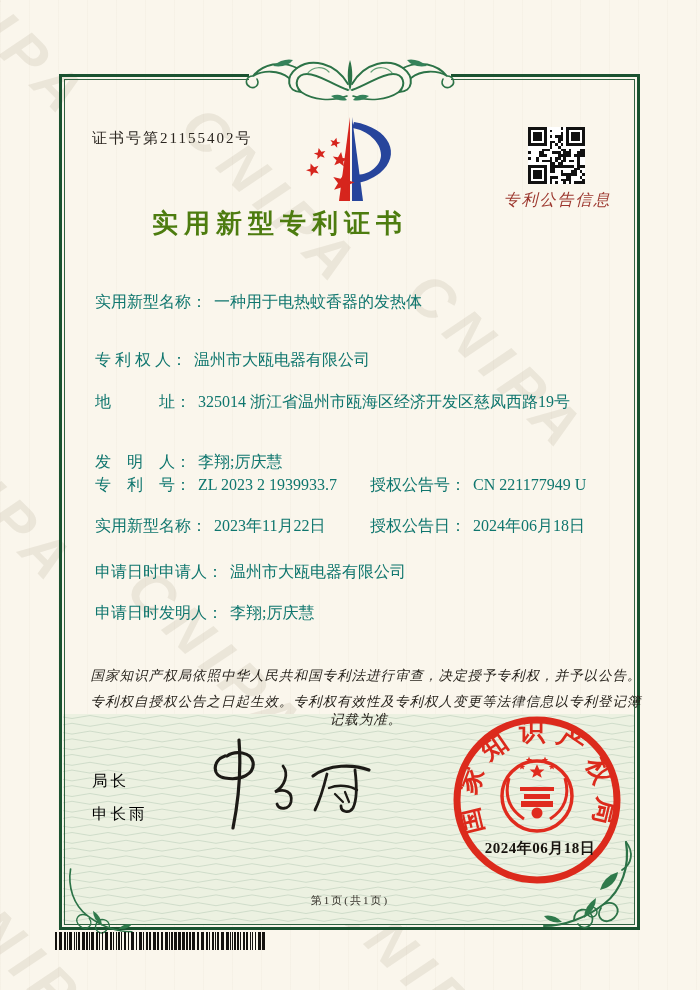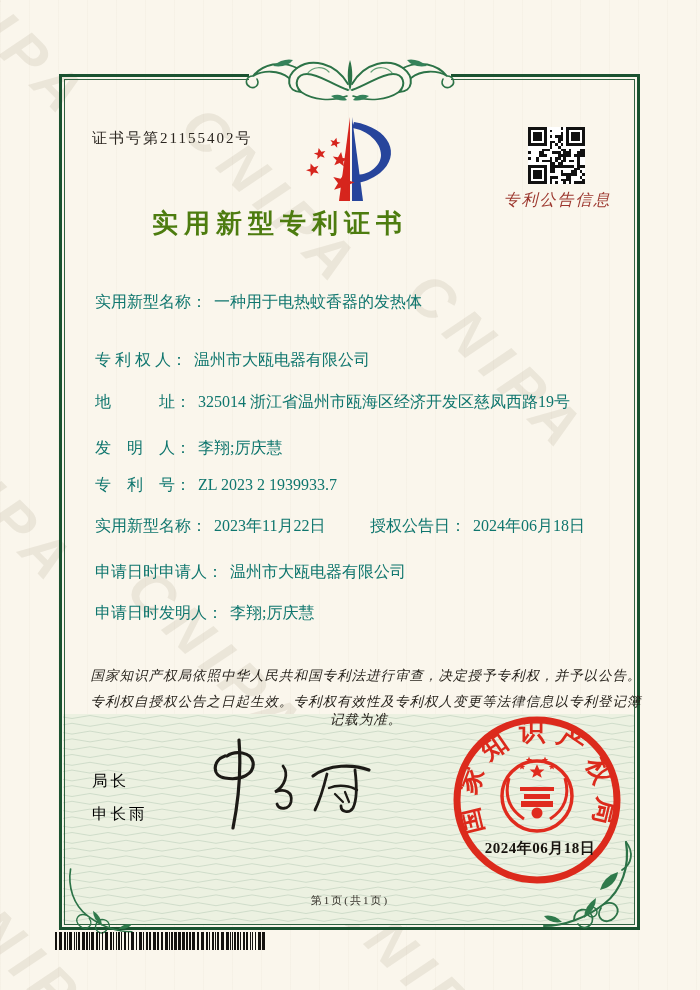--- a/index.html
+++ b/index.html
@@ -37,21 +37,21 @@
   .qr-label{
     position:absolute;left:500px;top:190px;width:115px;text-align:center;z-index:3;
     font-size:16px;font-style:italic;letter-spacing:2px;color:#9c372e;
   }
   .title{
     position:absolute;left:0;top:206px;width:560px;text-align:center;z-index:3;
     font-size:26px;font-weight:700;letter-spacing:6px;color:#4d7c0f;
   }
   .row{position:absolute;left:95px;z-index:3;font-size:16px;white-space:nowrap;color:#0f766e;}
   .row .val{margin-left:7px;}
-  .r1{top:292px}.r2{top:350px}.r3{top:392px}.r4{top:438px}
+  .r1{top:292px}.r2{top:350px}.r3{top:392px}.r4{top:452px}
   .r5{top:475px}.r6{top:516px}.r7{top:562px}.r8{top:603px}
   .cell2{position:absolute;left:275px;top:0;white-space:nowrap;}
   .legal{
     position:absolute;left:70px;width:560px;text-align:center;z-index:3;
     font-size:13.5px;font-style:italic;letter-spacing:1px;color:#211d17;margin-left:16px;
   }
   .legal.l1{top:667px}.legal.l2{top:693px}
   .officer{position:absolute;left:92px;z-index:3;font-family:"Liberation Sans","DejaVu Sans",sans-serif;
     font-size:15.5px;letter-spacing:3px;color:#000000;}
   .officer.t{top:771px}.officer.n{top:804px}
@@ -311,20 +311,21 @@
   <span class="lbl">专 利 权 人：</span><span class="val">温州市大瓯电器有限公司</span>
 </div>
 <div class="row r3">
   <span class="lbl">地　　　址：</span><span class="val">325014 浙江省温州市瓯海区经济开发区慈凤西路19号</span>
 </div>
 <div class="row r4">
   <span class="lbl">发　明　人：</span><span class="val">李翔;厉庆慧</span>
 </div>
 <div class="row r5">
   <span class="lbl">专　利　号：</span><span class="val">ZL 2023 2 1939933.7</span>
+  <span class="cell2"><span>授权公告号：</span><span class="val">CN 221177949 U</span></span>
 </div>
 <div class="row r6">
   <span class="lbl">实用新型名称：</span><span class="val">2023年11月22日</span>
   <span class="cell2"><span>授权公告日：</span><span class="val">2024年06月18日</span></span>
 </div>
 <div class="row r7">
   <span class="lbl">申请日时申请人：</span><span class="val">温州市大瓯电器有限公司</span>
 </div>
 <div class="row r8">
   <span class="lbl">申请日时发明人：</span><span class="val">李翔;厉庆慧</span>

